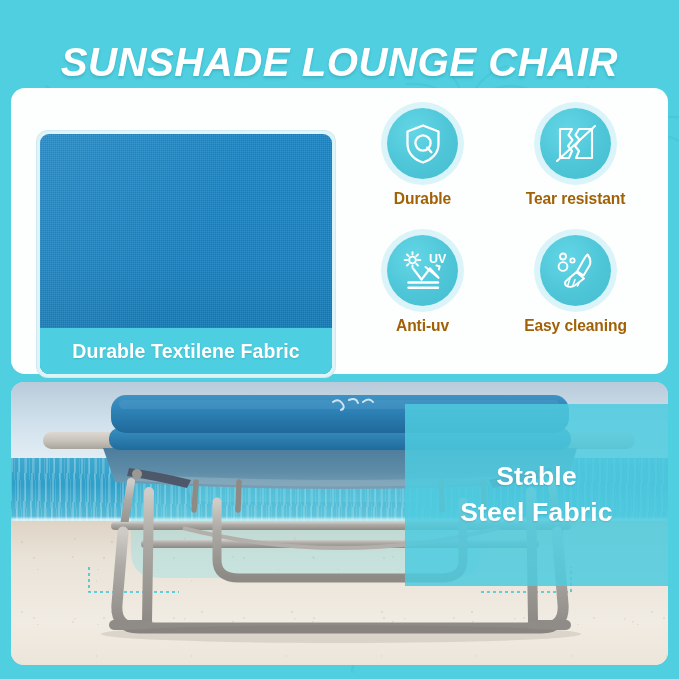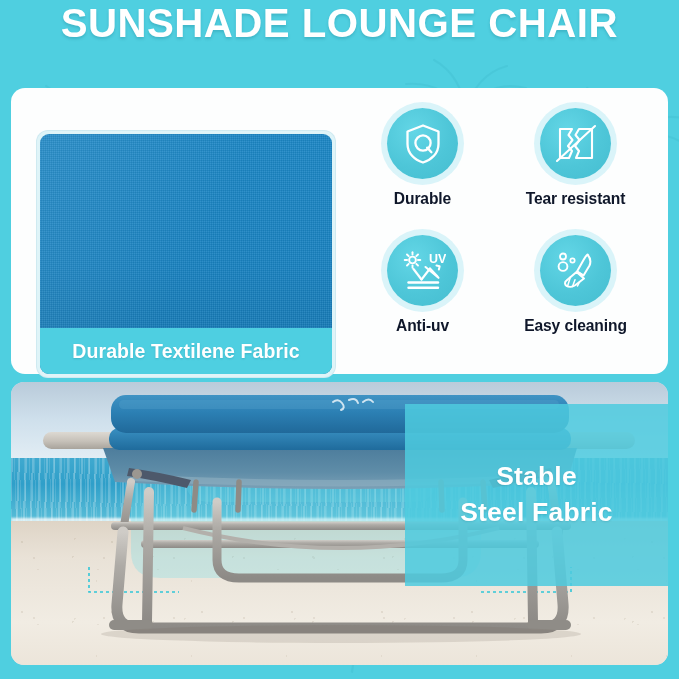--- a/index.html
+++ b/index.html
@@ -19,21 +19,21 @@
   }
   #palms{
     position:absolute; inset:0;
     opacity:.17;
     pointer-events:none;
   }
 
   
   #header{
     position:absolute; left:0; top:0; width:679px; height:86px;
-    display:flex; align-items:flex-start; justify-content:center;
+    display:flex; align-items:flex-end; justify-content:center;font-style:italic;
   }
   #title{
     color:#ffffff;
     font-size:41px;
     font-weight:bold;
     letter-spacing:.5px;
     text-align:center;
     white-space:nowrap;
     transform:scaleX(.98);
     text-shadow:0 2px 3px rgba(0,90,110,.22);
@@ -100,21 +100,21 @@
   }
   .fe-badge{
     width:71px; height:71px; border-radius:50%;
     background:radial-gradient(circle at 38% 32%, #63d6e6 0%, #4ec6d8 55%, #45bdd0 100%);
     box-shadow:0 0 0 6px rgba(175,232,243,.45);
     display:flex; align-items:center; justify-content:center;
     margin-bottom:11px;
   }
   .fe-badge svg{ display:block; }
   .fe-label{
-    color:#0f172a;
+    color:#a16207;
     font-size:15.6px;
     font-weight:bold;
     white-space:nowrap;
     letter-spacing:-.1px;
   }
 
   
   #card-photo{
     position:absolute; left:11px; top:382px; width:657px; height:283px;
     border-radius:13px;

